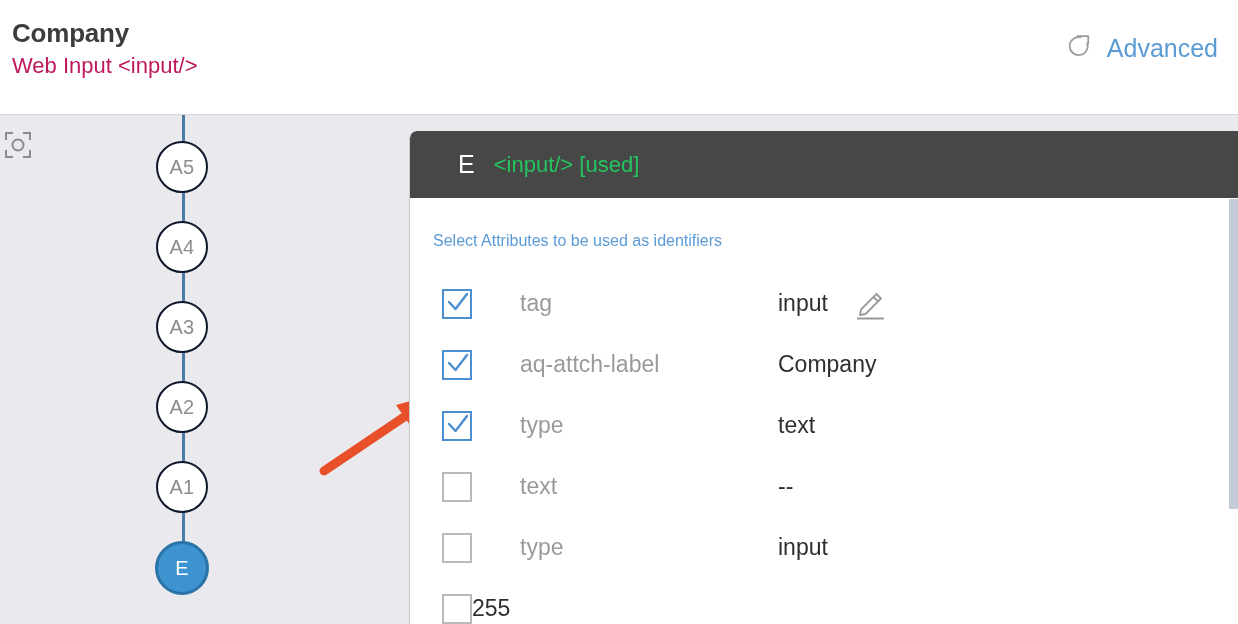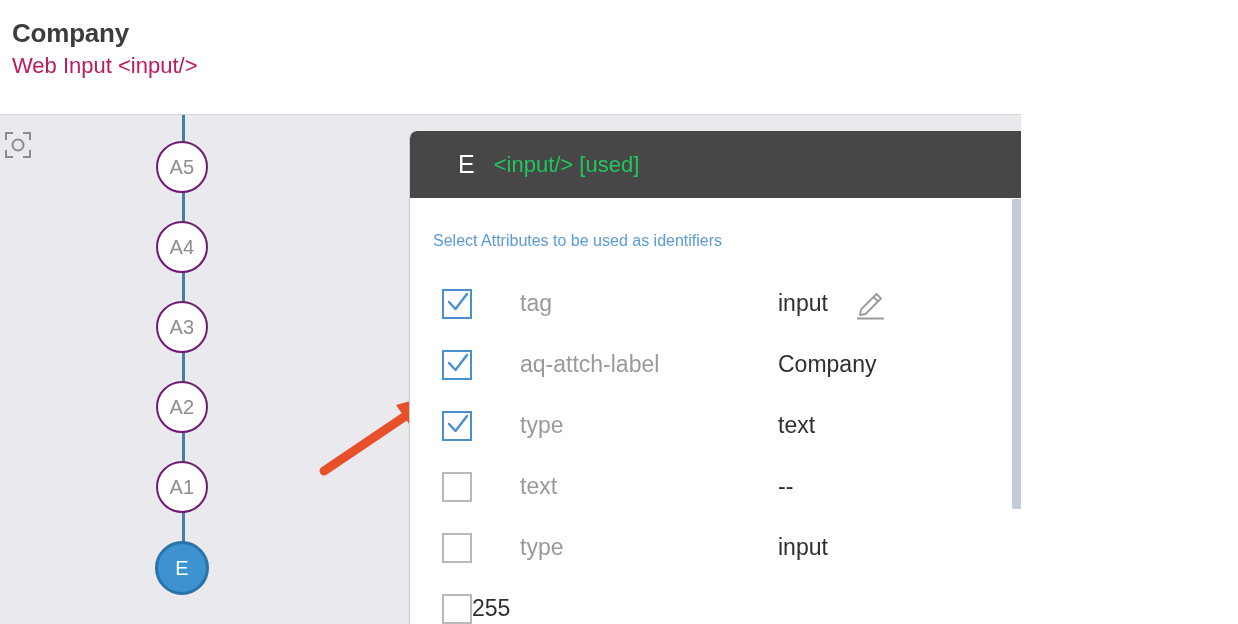--- a/index.html
+++ b/index.html
@@ -10,21 +10,21 @@
   body {
     width: 1238px;
     height: 624px;
     overflow: hidden;
     background: #ffffff;
     font-family: "Liberation Sans", sans-serif;
     -webkit-font-smoothing: antialiased;
   }
   #app {
     position: relative;
-    width: 1021px;
+    width: 1238px;
     height: 624px;
     overflow: hidden;
   }
 
   
   .top-header {
     position: absolute;
     left: 0; top: 0;
     width: 1238px;
     height: 115px;
@@ -118,21 +118,21 @@
     border-radius: 50%;
     box-sizing: border-box;
     display: flex;
     align-items: center;
     justify-content: center;
     font-size: 20px;
     letter-spacing: 0.3px;
   }
   .node.plain {
     background: #ffffff;
-    border: 2px solid #701a75;
+    border: 2px solid #0f172a;
     color: #8d8d8d;
   }
   .node.current {
     background: #3d93cf;
     border: 3px solid #2a73a8;
     color: #ffffff;
     width: 54px;
     height: 54px;
     left: -1px;
   }
@@ -276,20 +276,21 @@
     <div class="title-block">
       <div class="page-title">Company</div>
       <div class="page-subtitle">Web Input &lt;input/&gt;</div>
     </div>
 
     <div class="advanced-link">
       <svg class="refresh-icon" viewBox="0 0 26 30">
         <path d="M19.5 6.5 a9 9 0 1 0 2.2 8.5" fill="none" stroke="#9a9a9a" stroke-width="1.7" stroke-linecap="round" transform="rotate(-35 13 15)"></path>
         <path d="M10.5 3.2 L21.2 3.2 L21.2 10.2" fill="none" stroke="#9a9a9a" stroke-width="1.7" stroke-linecap="round" stroke-linejoin="round"></path>
       </svg>
+      <span class="advanced-label">Advanced</span>
     </div>
   </div>
 
   <div class="canvas">
 
     <svg class="focus-icon" viewBox="0 0 26 26">
       <path d="M1 8 L1 1 L8 1" fill="none" stroke="#8b8b93" stroke-width="2"></path>
       <path d="M18 1 L25 1 L25 8" fill="none" stroke="#8b8b93" stroke-width="2"></path>
       <path d="M25 18 L25 25 L18 25" fill="none" stroke="#8b8b93" stroke-width="2"></path>
       <path d="M8 25 L1 25 L1 18" fill="none" stroke="#8b8b93" stroke-width="2"></path>

